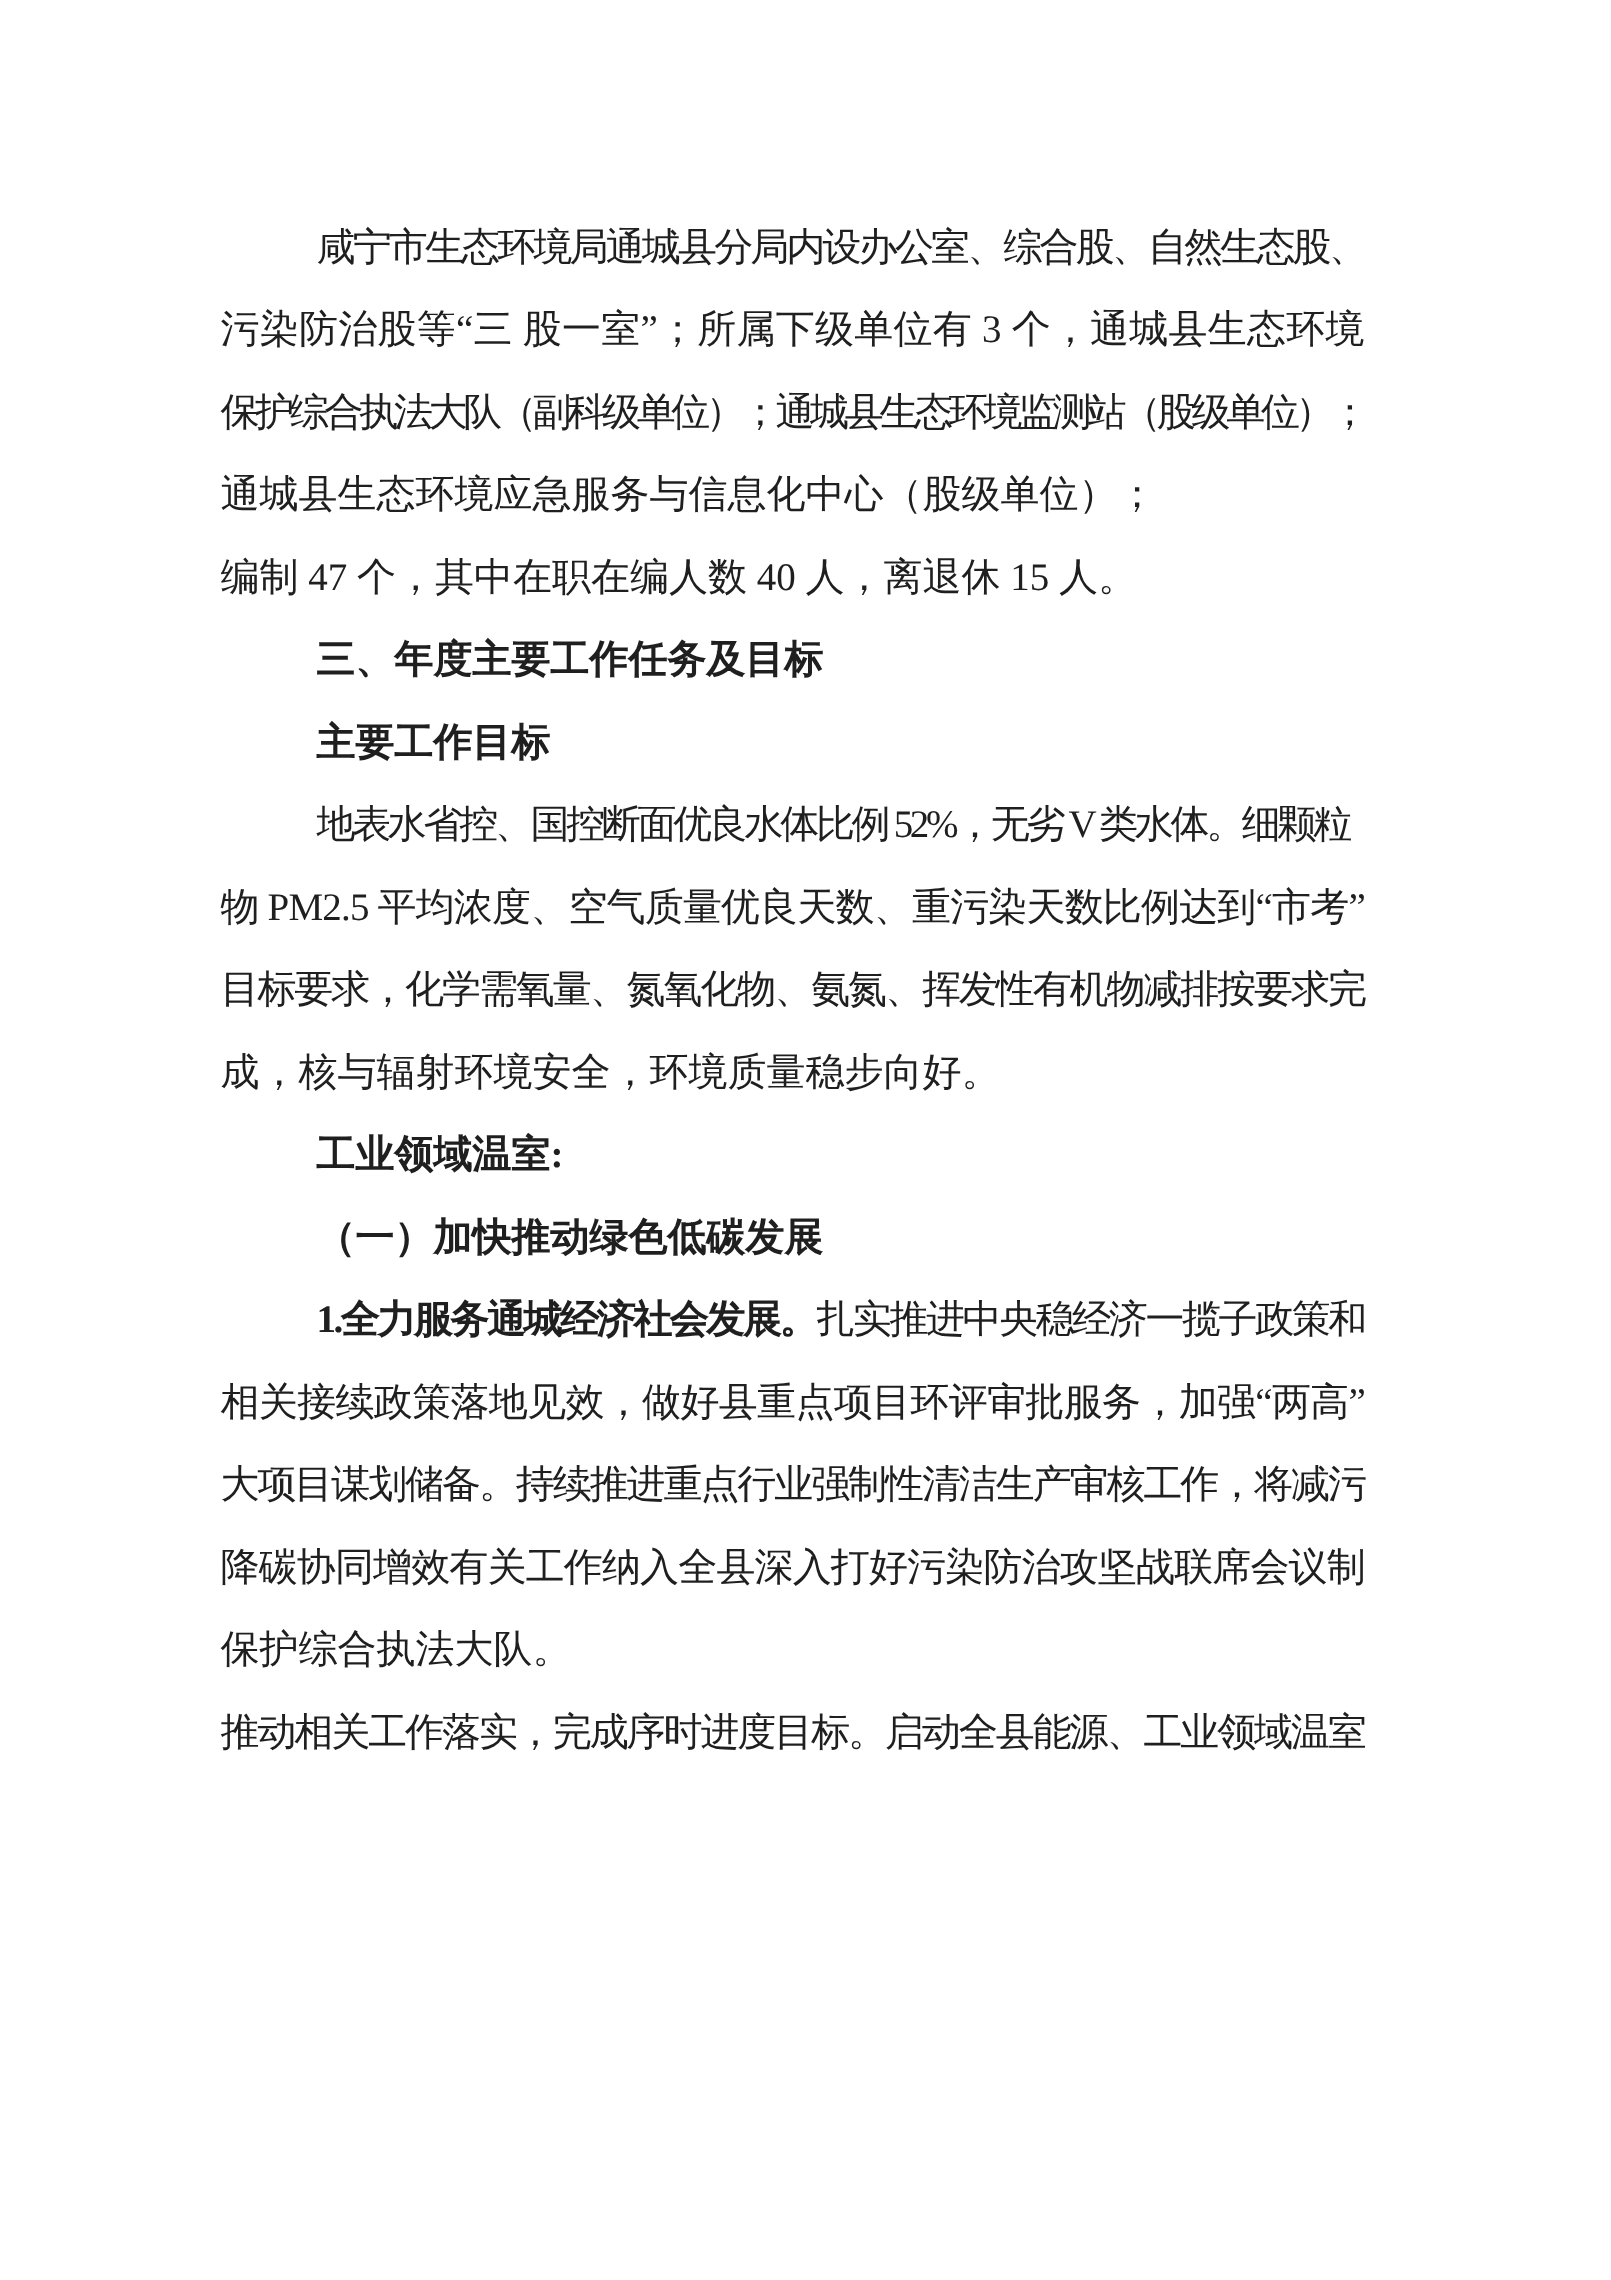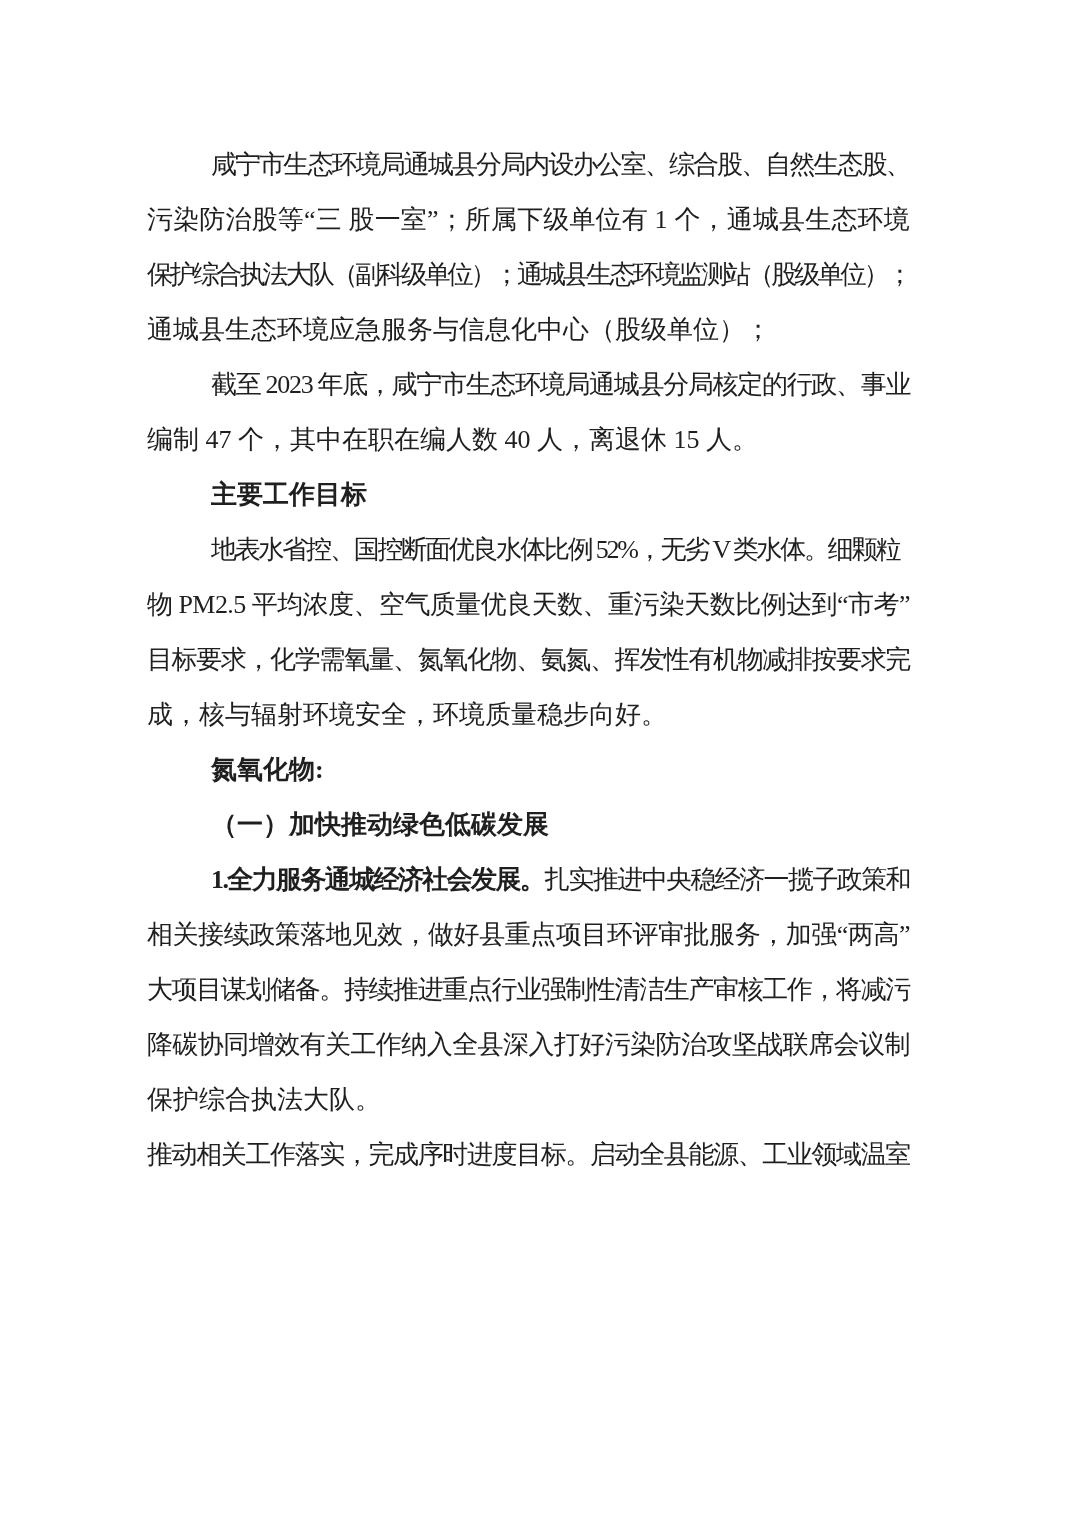--- a/index.html
+++ b/index.html
@@ -32,39 +32,41 @@
   .seg { display: inline; }
   .seg.bold { font-weight: bold; }
 </style>
 </head>
 <body>
 
 <div class="page">
   <div class="document">
       <div class="paragraph body">
         <div class="line indent justify"><span class="line-inner" style="letter-spacing: -1.9px;"><span class="seg">咸宁市生态环境局通城县分局内设办公室、综合股、自然生态股、</span></span></div>
-        <div class="line justify"><span class="line-inner" style="letter-spacing: 0.16px;"><span class="seg">污染防治股等“三 股一室”；所属下级单位有 1 个，通城县生态环境</span></span></div>
+        <div class="line justify"><span class="line-inner" style="letter-spacing: 0.16px;"><span class="seg">污染防治股等“三 股一室”；所属下级单位有 3 个，通城县生态环境</span></span></div>
         <div class="line justify"><span class="line-inner" style="letter-spacing: -2.88px;"><span class="seg">保护综合执法大队（副科级单位）；通城县生态环境监测站（股级单位）；</span></span></div>
         <div class="line"><span class="line-inner"><span class="seg">通城县生态环境应急服务与信息化中心（股级单位）；</span></span></div>
       </div>
       <div class="paragraph body">
-        <div class="line indent justify"><span class="line-inner" style="letter-spacing: -1.31px;"><span class="seg">截至 2023 年底，咸宁市生态环境局通城县分局核定的行政、事业</span></span></div>
         <div class="line"><span class="line-inner"><span class="seg">编制 47 个，其中在职在编人数 40 人，离退休 15 人。</span></span></div>
+      </div>
+      <div class="paragraph heading">
+        <div class="line indent"><span class="line-inner"><span class="seg bold">三、年度主要工作任务及目标</span></span></div>
       </div>
       <div class="paragraph heading">
         <div class="line indent"><span class="line-inner"><span class="seg bold">主要工作目标</span></span></div>
       </div>
       <div class="paragraph body">
         <div class="line indent justify"><span class="line-inner" style="letter-spacing: -2.22px;"><span class="seg">地表水省控、国控断面优良水体比例 52%，无劣 V 类水体。细颗粒</span></span></div>
         <div class="line justify"><span class="line-inner" style="letter-spacing: -0.55px;"><span class="seg">物 PM2.5 平均浓度、空气质量优良天数、重污染天数比例达到“市考”</span></span></div>
         <div class="line justify"><span class="line-inner" style="letter-spacing: -1.39px;"><span class="seg">目标要求，化学需氧量、氮氧化物、氨氮、挥发性有机物减排按要求完</span></span></div>
         <div class="line"><span class="line-inner"><span class="seg">成，核与辐射环境安全，环境质量稳步向好。</span></span></div>
       </div>
       <div class="paragraph heading">
-        <div class="line indent"><span class="line-inner"><span class="seg bold">氮氧化物:</span></span></div>
+        <div class="line indent"><span class="line-inner"><span class="seg bold">工业领域温室:</span></span></div>
       </div>
       <div class="paragraph heading">
         <div class="line indent"><span class="line-inner"><span class="seg bold">（一）加快推动绿色低碳发展</span></span></div>
       </div>
       <div class="paragraph body">
         <div class="line indent justify"><span class="line-inner" style="letter-spacing: -1.62px;"><span class="seg bold">1.全力服务通城经济社会发展。</span><span class="seg">扎实推进中央稳经济一揽子政策和</span></span></div>
         <div class="line justify"><span class="line-inner" style="letter-spacing: -0.45px;"><span class="seg">相关接续政策落地见效，做好县重点项目环评审批服务，加强“两高”</span></span></div>
         <div class="line justify"><span class="line-inner" style="letter-spacing: -1.39px; margin-top: 40px;"><span class="seg">大项目谋划储备。持续推进重点行业强制性清洁生产审核工作，将减污</span></span></div>
         <div class="line justify"><span class="line-inner" style="letter-spacing: -0.57px;"><span class="seg">降碳协同增效有关工作纳入全县深入打好污染防治攻坚战联席会议制</span></span></div>
         <div class="line"><span class="line-inner"><span class="seg">保护综合执法大队。</span></span></div>

